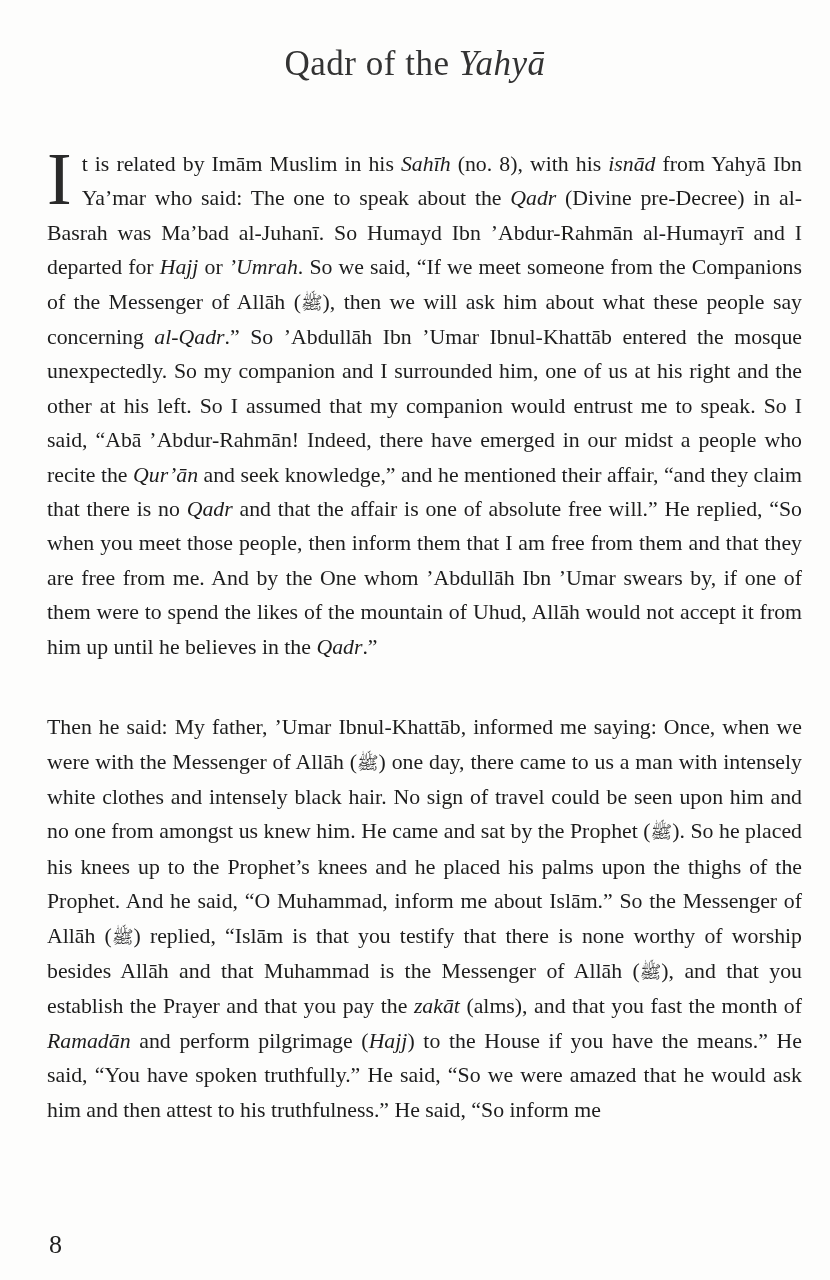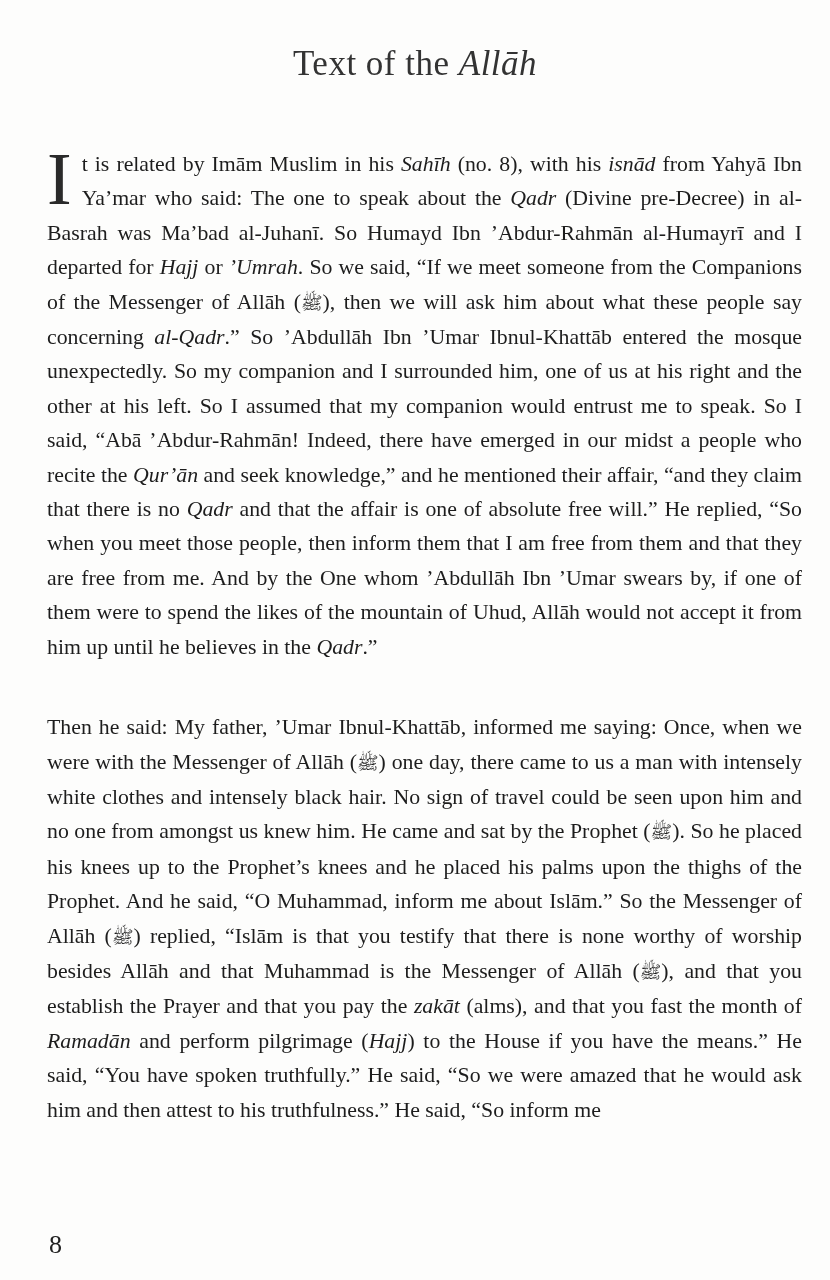--- a/index.html
+++ b/index.html
@@ -61,21 +61,21 @@
     top: 1230px;
     font-size: 26px;
     color: #222222;
   }
 </style>
 </head>
 <body>
 
 <div class="page">
 
-  <h1 class="title"><span>Text of the </span><i>Allāh</i></h1>
+  <h1 class="title"><span>Qadr of the </span><i>Yahyā</i></h1>
 
   <div class="body-text">
     <p class="para"><span class="dropcap">I</span><span>t is related by Imām Muslim in his </span><i>Sahīh</i><span> (no. 8), with his </span><i>isnād</i><span> from Yahyā Ibn Ya’mar who said: The one to speak about the </span><i>Qadr</i><span> (Divine pre-Decree) in al-Basrah was Ma’bad al-Juhanī.  So Humayd Ibn ’Abdur-Rahmān al-Humayrī and I departed for </span><i>Hajj</i><span> or </span><i>’Umrah</i><span>.  So we said, “If we meet someone from the Companions of the Messenger of Allāh (</span><span class="saw">ﷺ</span><span>), then we will ask him about what these people say concerning </span><i>al-Qadr</i><span>.”  So ’Abdullāh Ibn ’Umar Ibnul-Khattāb entered the mosque unexpectedly.  So my companion and I surrounded him, one of us at his right and the other at his left.  So I assumed that my companion would entrust me to speak.  So I said, “Abā ’Abdur-Rahmān!  Indeed, there have emerged in our midst a people who recite the </span><i>Qur’ān</i><span> and seek knowledge,” and he mentioned their affair, “and they claim that there is no </span><i>Qadr</i><span> and that the affair is one of absolute free will.”  He replied, “So when you meet those people, then inform them that I am free from them and that they are free from me.  And by the One whom ’Abdullāh Ibn ’Umar swears by, if one of them were to spend the likes of the mountain of Uhud, Allāh would not accept it from him up until he believes in the </span><i>Qadr</i><span>.”</span></p>
     <p class="para"><span>Then he said: My father, ’Umar Ibnul-Khattāb, informed me saying: Once, when we were with the Messenger of Allāh (</span><span class="saw">ﷺ</span><span>) one day, there came to us a man with intensely white clothes and intensely black hair.  No sign of travel could be seen upon him and no one from amongst us knew him.  He came and sat by the Prophet (</span><span class="saw">ﷺ</span><span>).  So he placed his knees up to the Prophet’s knees and he placed his palms upon the thighs of the Prophet.  And he said, “O Muhammad, inform me about Islām.”  So the Messenger of Allāh (</span><span class="saw">ﷺ</span><span>) replied, “Islām is that you testify that there is none worthy of worship besides Allāh and that Muhammad is the Messenger of Allāh (</span><span class="saw">ﷺ</span><span>), and that you establish the Prayer and that you pay the </span><i>zakāt</i><span> (alms), and that you fast the month of </span><i>Ramadān</i><span> and perform pilgrimage (</span><i>Hajj</i><span>) to the House if you have the means.”  He said, “You have spoken truthfully.”  He said, “So we were amazed that he would ask him and then attest to his truthfulness.”  He said, “So inform me</span></p>
   </div>
 
   <div class="page-number">8</div>
 
 </div>
 

